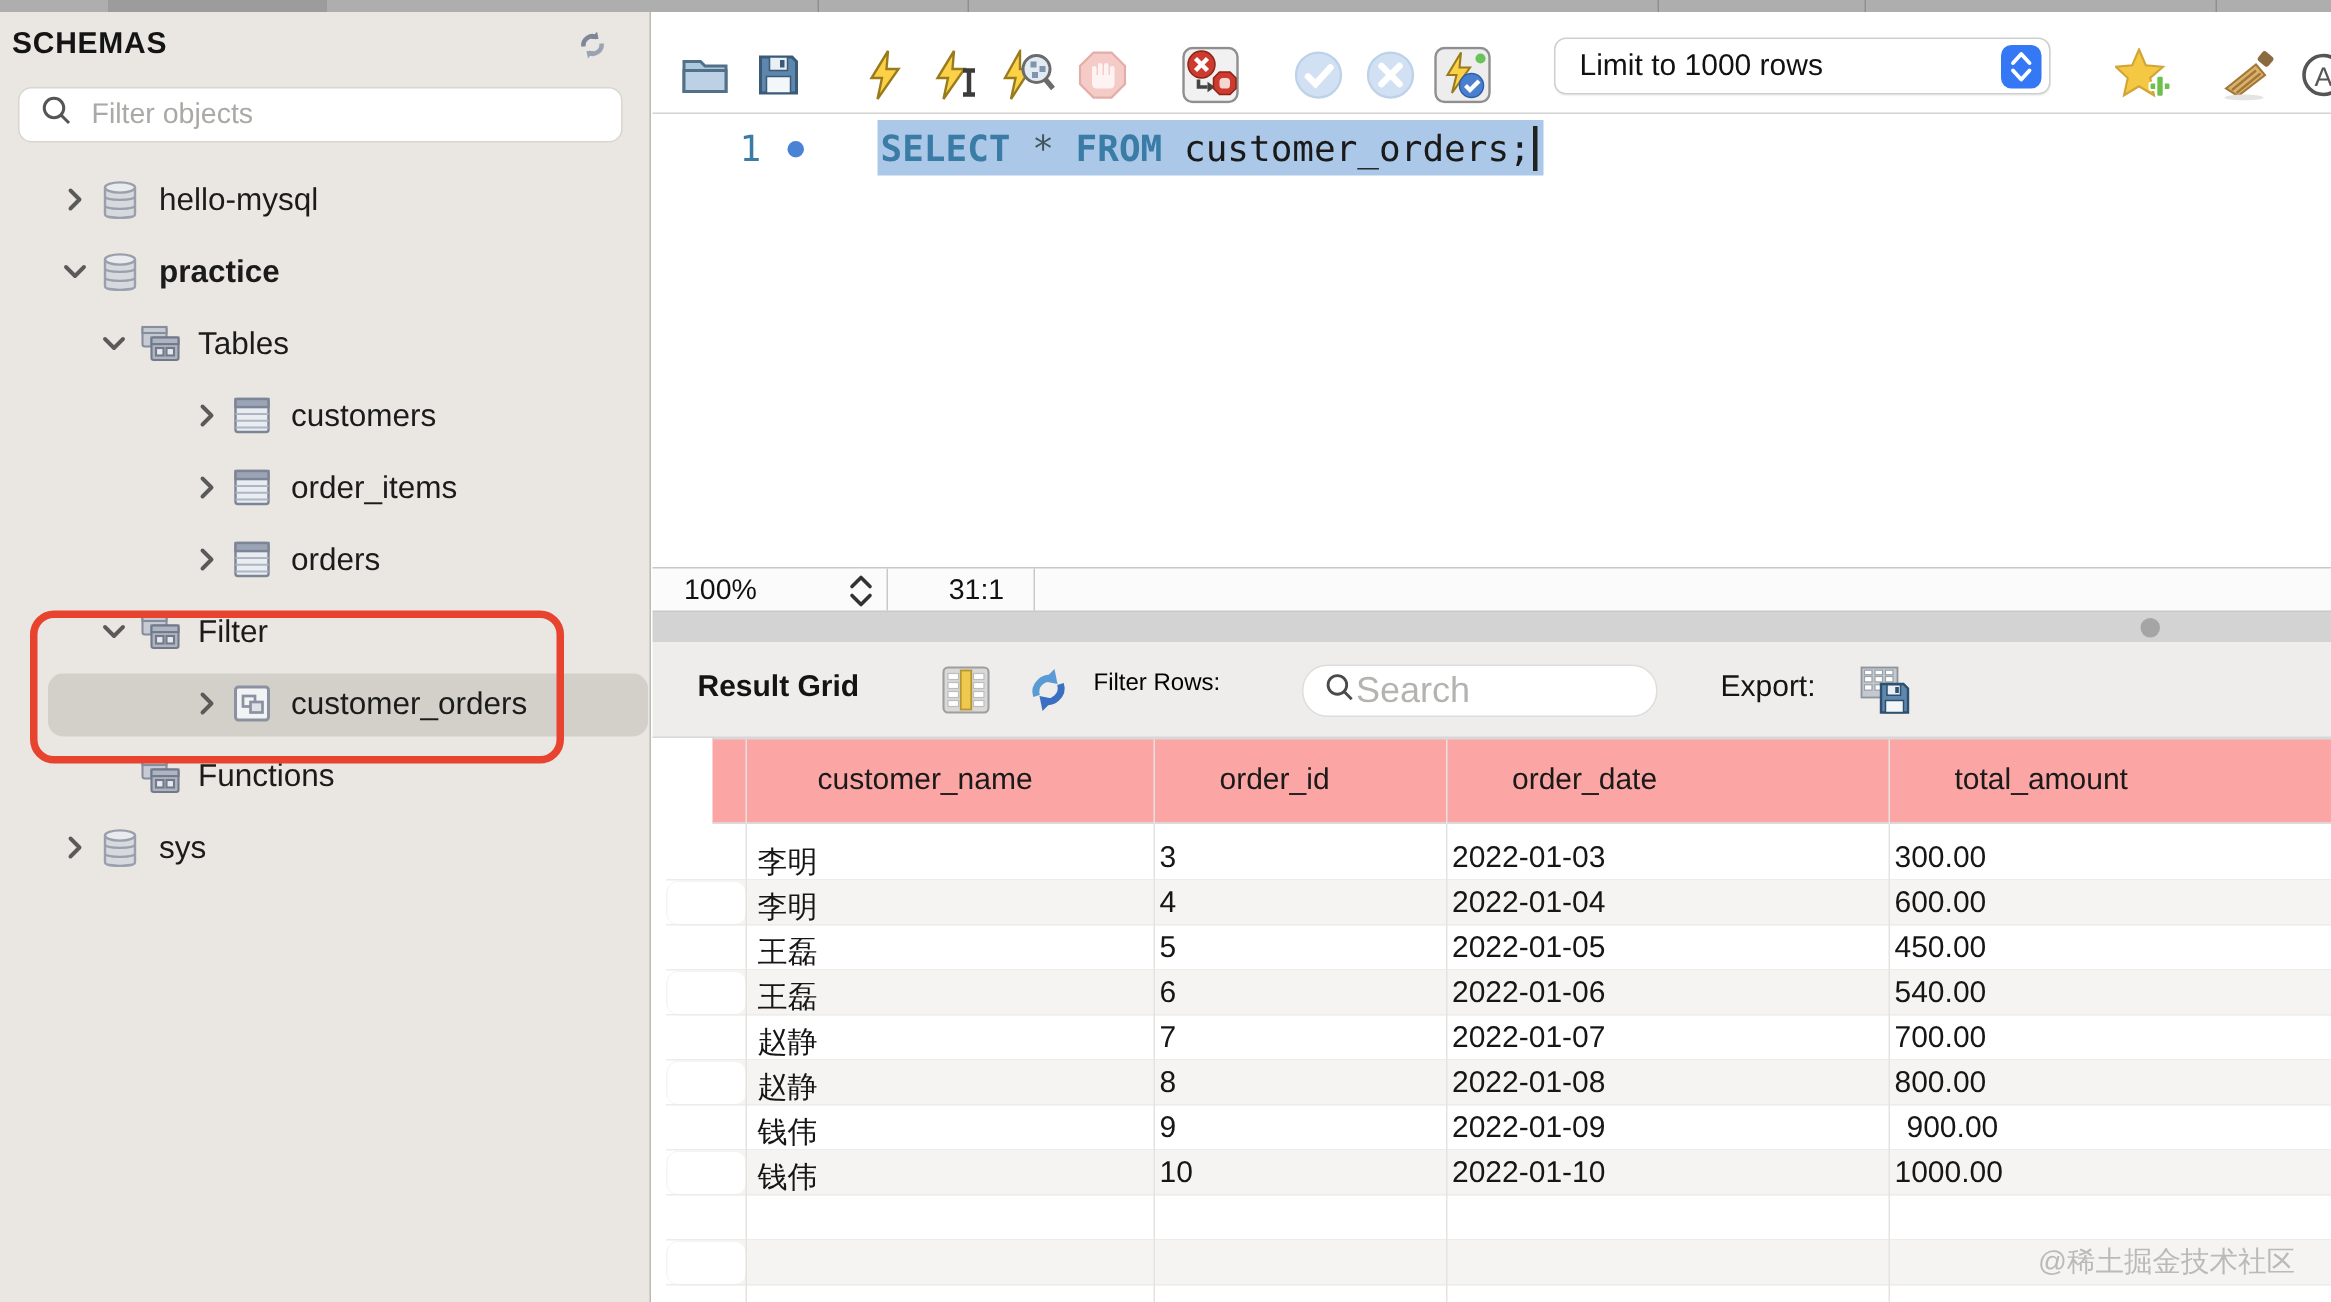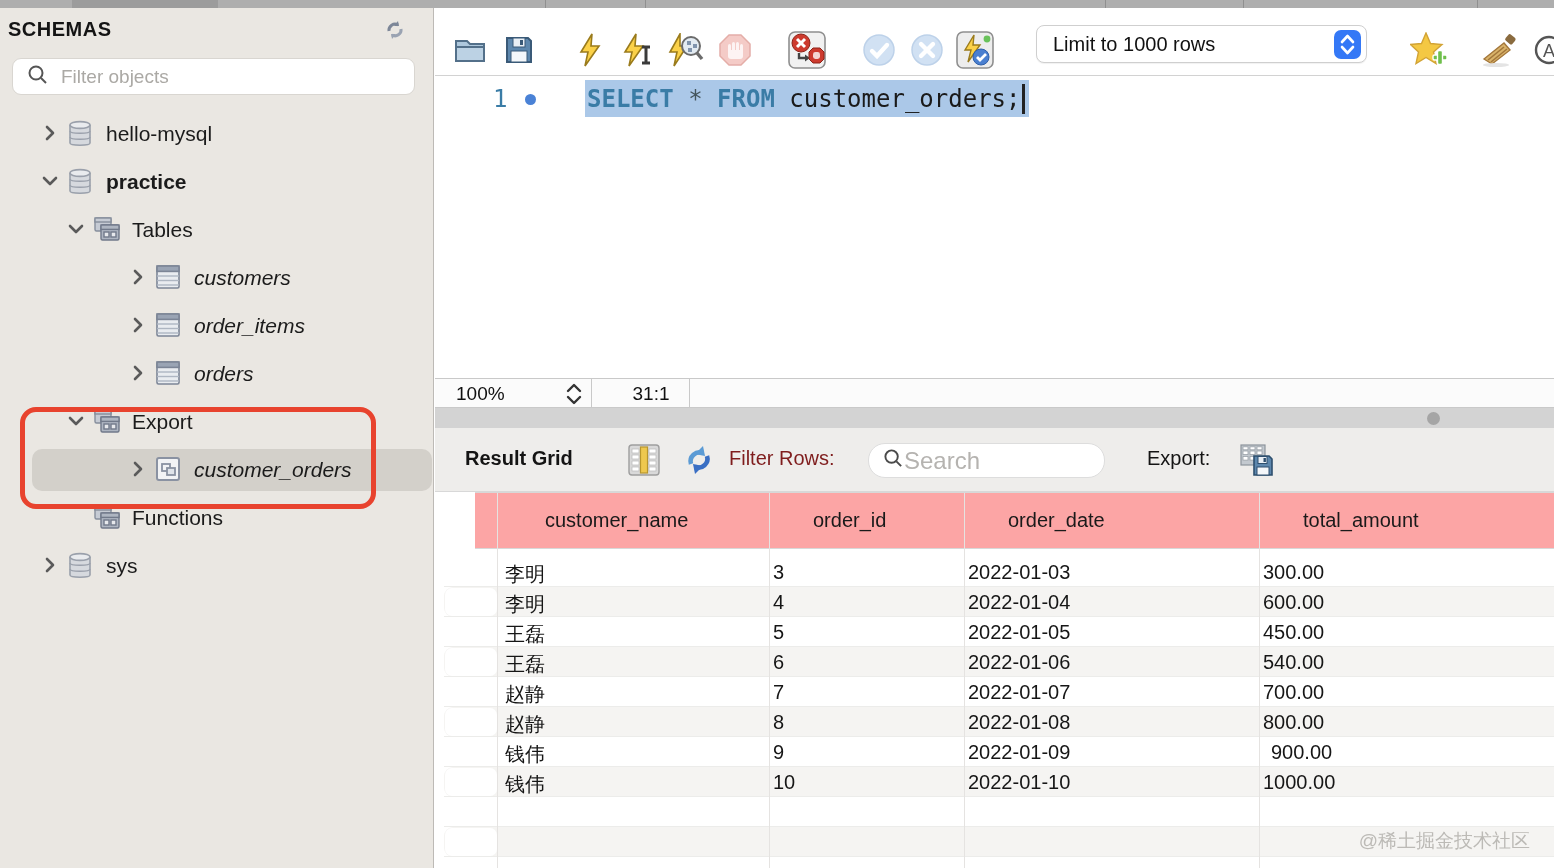--- a/index.html
+++ b/index.html
@@ -25,21 +25,21 @@
   .filter-placeholder { margin-left:12px; font-size:19px; color:#aba9a5; }
 
   .tree { position:absolute; left:18px; top:102px; width:434px; }
   .tree-row { position:relative; height:48px; display:flex; align-items:center; cursor:default; }
   .tree-row .sel-pill { position:absolute; left:14px; right:20px; top:3px; bottom:3px;
                         background:#d3d0ca; border-radius:10px; }
   .tree-row .chev { width:22px; height:22px; flex:0 0 22px; position:relative; }
   .tree-row .node-icon { width:30px; height:30px; flex:0 0 30px; margin-left:4px; position:relative; }
   .tree-row .lbl { margin-left:10px; font-size:21px; color:#1b1b1b; position:relative; }
   .tree-row.bold .lbl { font-weight:bold; }
-  .indent-0 { padding-left:22px; } .indent-1 { padding-left:48px; } .indent-2 { padding-left:110px;font-style:italic; }
+  .indent-0 { padding-left:22px; } .indent-1 { padding-left:48px; } .indent-2 { padding-left:110px; }
 
   .annotation-rect { position:absolute; left:20px; top:399px; width:356px; height:102px;
                      border:5px solid #e8432e; border-radius:16px; pointer-events:none; z-index:9; }
 
   
   .main { position:absolute; left:435px; top:0; width:1119px; height:868px; }
 
   .toolbar { position:absolute; left:0; top:8px; width:1315px; height:68px; background:#fff;
              border-bottom:1px solid #d2d2d2; }
   .tb-icon { position:absolute; top:22px; width:40px; height:40px; display:flex;
@@ -75,21 +75,21 @@
 
   .hscroll { position:absolute; left:0; top:408px; width:1119px; height:20px; background:#d3d3d3; }
   .hscroll .handle { position:absolute; left:992px; top:4px; width:13px; height:13px;
                      border-radius:50%; background:#a5a5a5; }
 
   
   .rg-toolbar { position:absolute; left:0; top:428px; width:1119px; height:64px; background:#eeedeb;
                 border-bottom:1px solid #d8d8d8; }
   .rg-title { position:absolute; left:30px; top:19px; font-size:20px; font-weight:bold; color:#141414; }
   .rg-ic { position:absolute; top:14px; width:36px; height:36px; cursor:pointer; }
-  .filter-rows-label { position:absolute; left:294px; top:19px; font-size:20px; color:#7f1d1d; }
+  .filter-rows-label { position:absolute; left:294px; top:19px; font-size:16px; color:#000000; }
   .rg-search { position:absolute; left:433px; top:15px; width:237px; height:35px; background:#fff;
                border:1px solid #ddd; border-radius:17px; display:flex; align-items:center; }
   .rg-search .mag { margin-left:14px; }
   .rg-search .ph { margin-left:0; font-size:24px; color:#b5b3b0; }
   .export-label { position:absolute; left:712px; top:19px; font-size:20px; color:#141414; }
 
   
   .grid-header { position:absolute; left:0; top:492px; width:1119px; height:57px; background:#fca5a5;
                  border-top:1px solid #d8d8d8; border-bottom:1px solid #d8d8d8;margin-left:40px; }
   .grid-header .hcell { position:absolute; top:16px; font-size:20px; color:#1a1a1a; }
@@ -236,21 +236,21 @@
                 <rect x="3" y="3" width="16" height="13" rx="1.5"></rect>
                 <rect x="3" y="3" width="16" height="4"></rect>
               </g>
               <g fill="#aeb5c1" stroke="#71798a" stroke-width="1.4">
                 <rect x="9" y="10" width="18" height="15" rx="1.5"></rect>
                 <rect x="9" y="10" width="18" height="4.4"></rect>
                 <rect x="12" y="17" width="5" height="5" fill="#e6e8ec"></rect>
                 <rect x="19" y="17" width="5" height="5" fill="#e6e8ec"></rect>
               </g>
             </svg></span>
-          <span class="lbl">Export</span>
+          <span class="lbl">Filter</span>
         </div>
         <div class="tree-row indent-2">
           <span class="sel-pill"></span>
           <span class="chev"><svg width="20" height="20" viewBox="0 0 20 20">
               <path d="M7 4 l6 6 -6 6" fill="none" stroke="#5a5a5a" stroke-width="2.6" stroke-linecap="round" stroke-linejoin="round"></path>
             </svg></span>
           <span class="node-icon"><svg width="28" height="28" viewBox="0 0 28 28">
               <rect x="3" y="3" width="22" height="22" rx="2" fill="#f2f3f5" stroke="#8a92a2" stroke-width="2"></rect>
               <rect x="8" y="9" width="8" height="7" fill="none" stroke="#8a92a2" stroke-width="1.8"></rect>
               <rect x="13" y="13" width="8" height="7" fill="#dfe3e9" stroke="#8a92a2" stroke-width="1.8"></rect>

